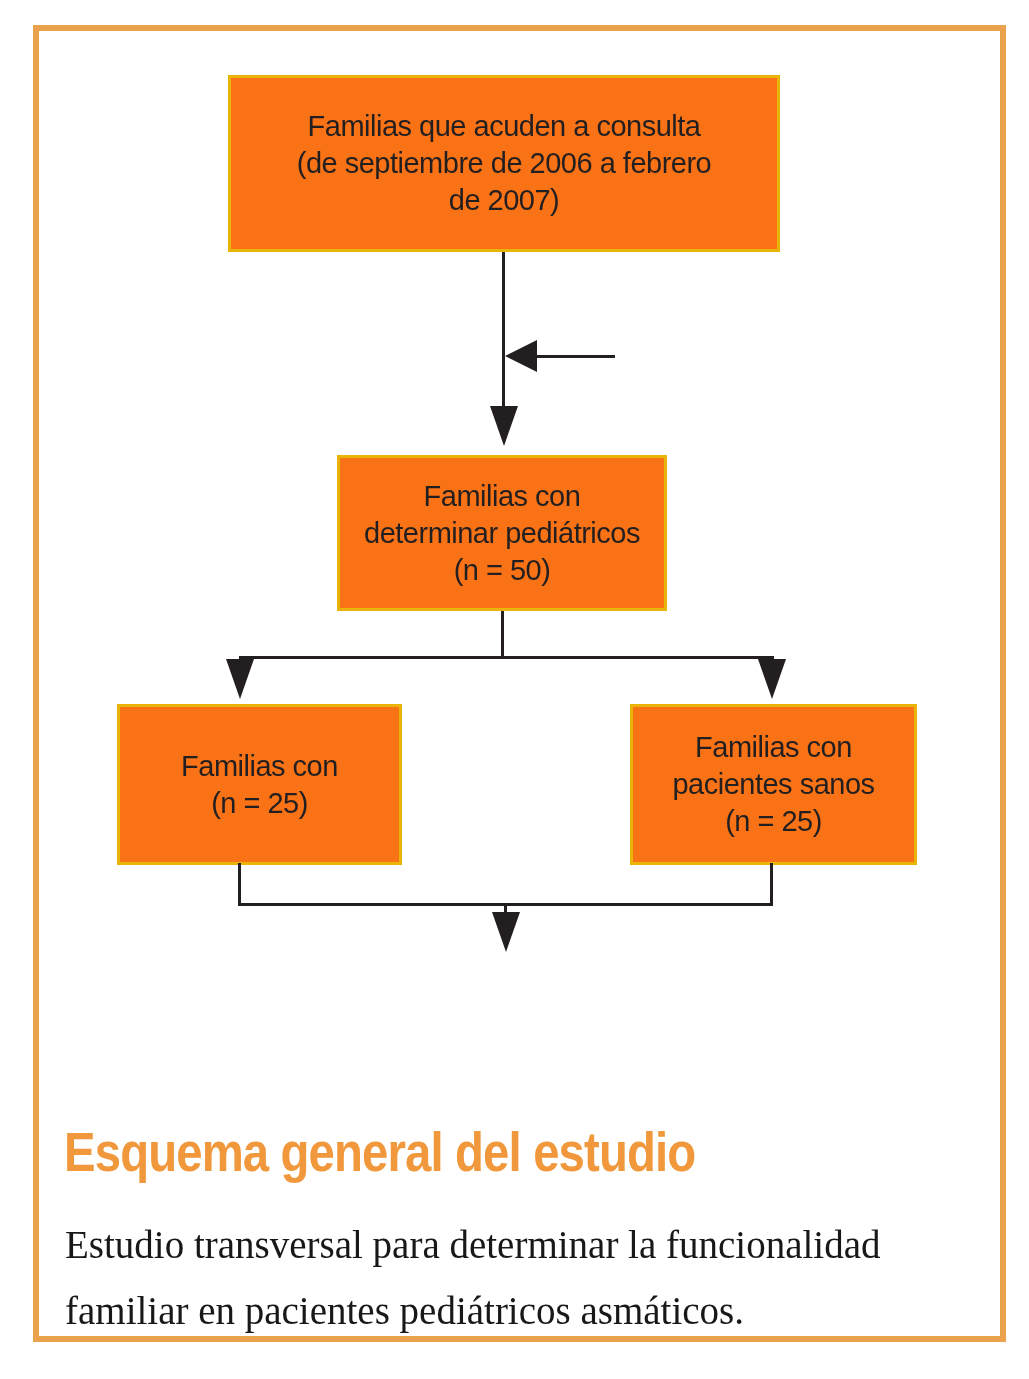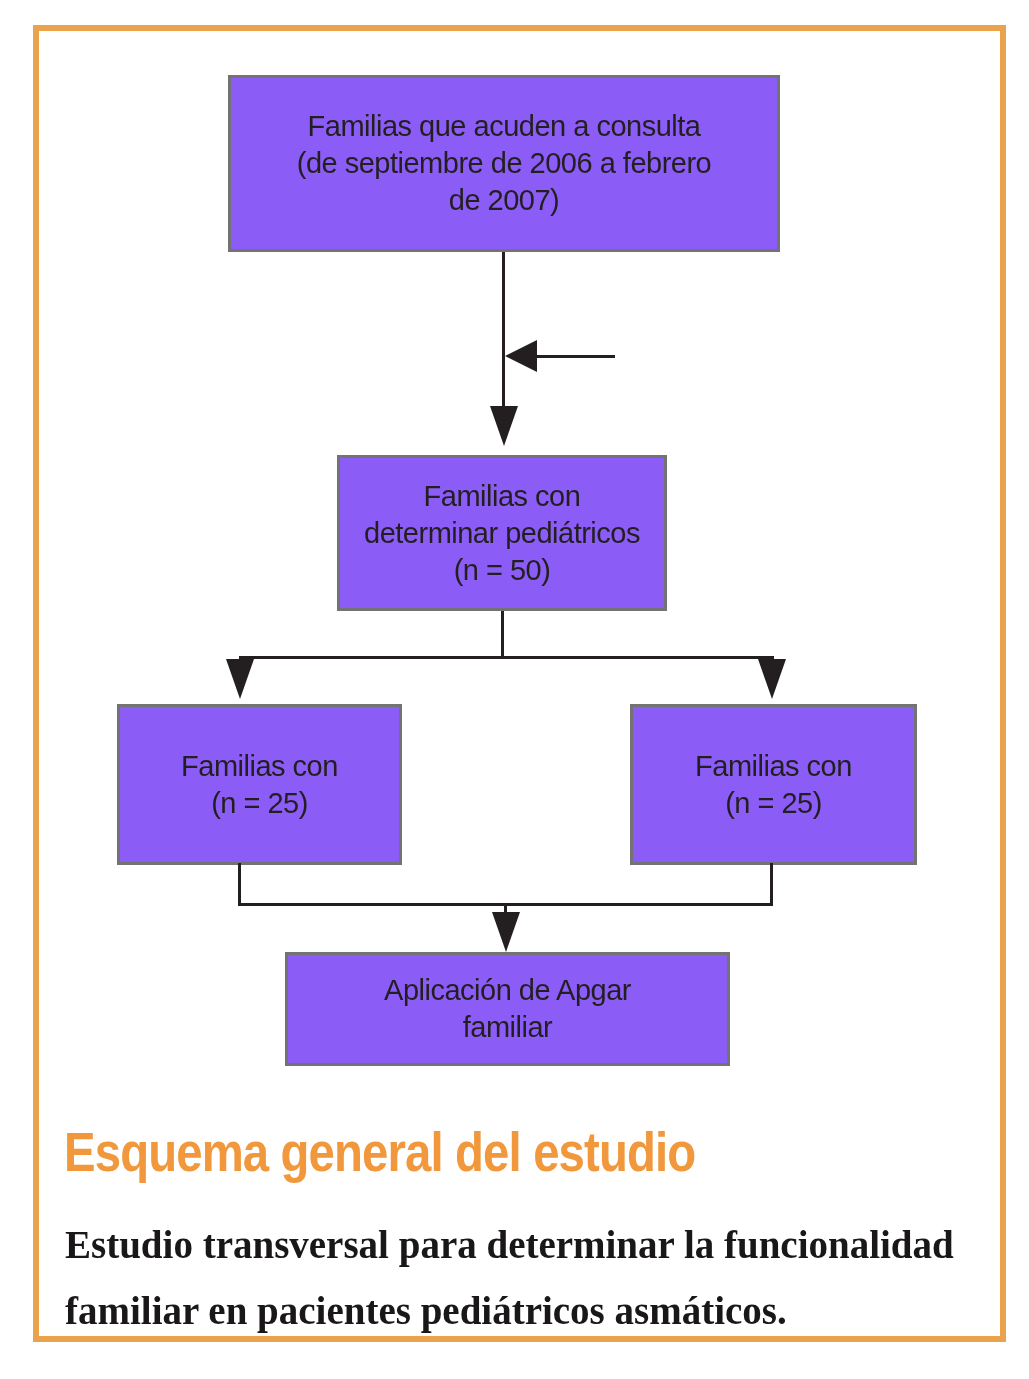--- a/index.html
+++ b/index.html
@@ -12,23 +12,23 @@
     overflow:hidden;
   }
   .frame{
     position:absolute;
     left:33px;top:25px;width:973px;height:1317px;
     border:6px solid #eba24d;
     box-sizing:border-box;
   }
   .node{
     position:absolute;
-    border:3px solid #737373;
+    border:3px solid #eab308;
     box-sizing:border-box;
-    background:#8b5cf6;
+    background:#f97316;
     display:flex;flex-direction:column;
     align-items:center;justify-content:center;
     text-align:center;
     font-size:29px;line-height:37px;
     letter-spacing:-0.5px;
   }
   .vline,.hline{position:absolute;background:#231f20;}
   .vline{width:3px;}
   .hline{height:3px;}
   .arr-down{
@@ -51,21 +51,20 @@
     white-space:nowrap;
     transform:scaleX(0.86);
     transform-origin:left center;
   }
   .fig-caption{
     position:absolute;left:65px;top:1212px;
     font-family:"Liberation Serif", serif;
     font-size:39px;line-height:66px;
     color:#1a1718;
     white-space:nowrap;
-    font-weight:bold;
   }
 </style>
 </head>
 <body>
 
 <div class="page">
 
   <div class="frame"></div>
 
   <div class="node" style="left:228px;top:75px;width:552px;height:177px;">
@@ -92,33 +91,30 @@
   <div class="arr-down" style="left:226px;top:659px;"></div>
   <div class="arr-down" style="left:758px;top:659px;"></div>
 
   <div class="node" style="left:117px;top:704px;width:285px;height:161px;">
     <div>Familias con</div>
     <div>(n = 25)</div>
   </div>
 
   <div class="node" style="left:630px;top:704px;width:287px;height:161px;">
     <div>Familias con</div>
+    <div>pacientes sanos</div>
     <div>(n = 25)</div>
   </div>
 
   <div class="vline" style="left:238px;top:863px;height:42px;"></div>
   <div class="vline" style="left:770px;top:863px;height:42px;"></div>
   <div class="hline" style="left:238px;top:903px;width:535px;"></div>
   <div class="vline" style="left:504px;top:905px;height:10px;"></div>
   <div class="arr-down" style="left:492px;top:912px;"></div>
 
-  <div class="node" style="left:285px;top:952px;width:445px;height:114px;">
-    <div>Aplicación de Apgar</div>
-    <div>familiar</div>
-  </div>
 
   <div class="fig-heading">Esquema general del estudio</div>
   <div class="fig-caption">
     <div>Estudio transversal para determinar la funcionalidad</div>
     <div>familiar en pacientes pediátricos asmáticos.</div>
   </div>
 
 </div>
 
 </body></html>

